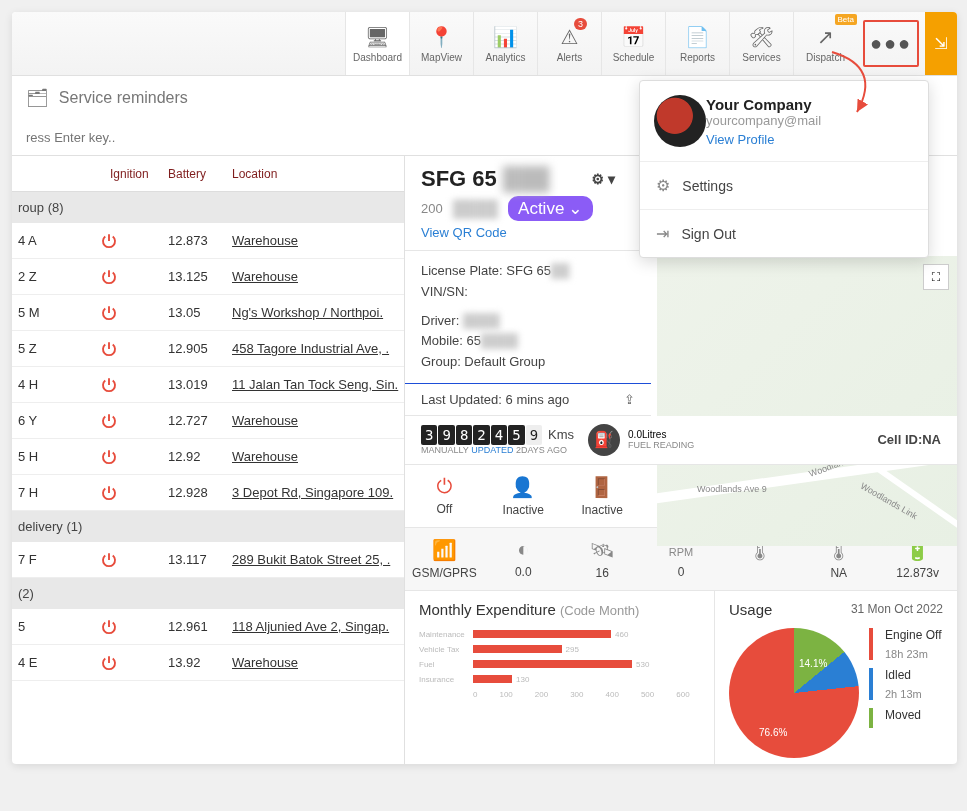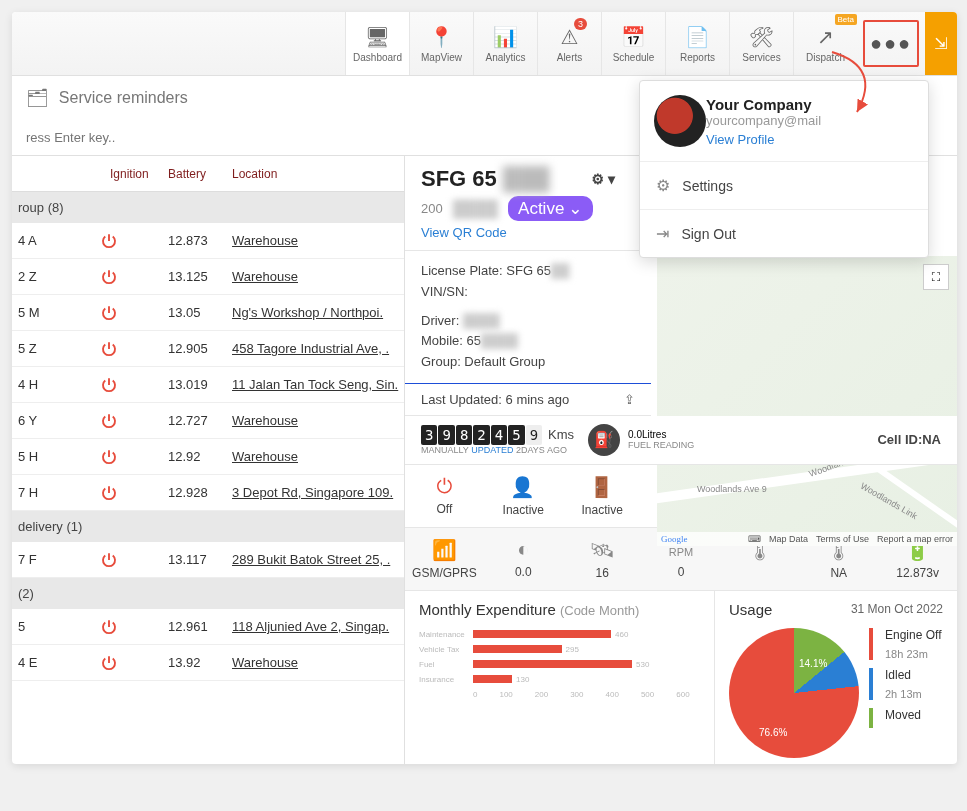--- a/index.html
+++ b/index.html
@@ -313,27 +313,20 @@
       <div class="map-bg">
         <div class="map-road" style="top:240px;left:-20px;width:360px;height:10px;transform:rotate(-8deg);"></div>
         <div class="map-road" style="top:160px;left:150px;width:200px;height:6px;transform:rotate(35deg);"></div>
         <div class="map-text" style="top:228px;left:40px;">Woodlands Ave 9</div>
         <div class="map-text" style="top:200px;left:150px;transform:rotate(-20deg);">Woodlands Terrace</div>
         <div class="map-text" style="top:240px;left:200px;transform:rotate(30deg);">Woodlands Link</div>
         <div class="map-school"><span style="color:#d4a000;">◉</span> <span>Canberra Secondary School</span></div>
         <div class="fullscreen-btn">
             <span>⛶</span>
           </div>
-        <div class="map-footer">
-          <span style="margin-right:auto;font-family:serif;color:#4285f4;">Google</span>
-          <span>⌨</span>
-          <span>Map Data</span>
-          <span>Terms of Use</span>
-          <span>Report a map error</span>
-        </div>
       </div>
 
       <div style="position:relative;z-index:2;background:#fff;width:246px;">
         <div class="detail-top">
           <div class="dt-title">
               <span>SFG 65</span>
               <span style="filter:blur(4px);color:#bbb;margin-left:6px;">███</span>
             <span class="gear">⚙ ▾</span>
           </div>
           <div class="dt-sub">

